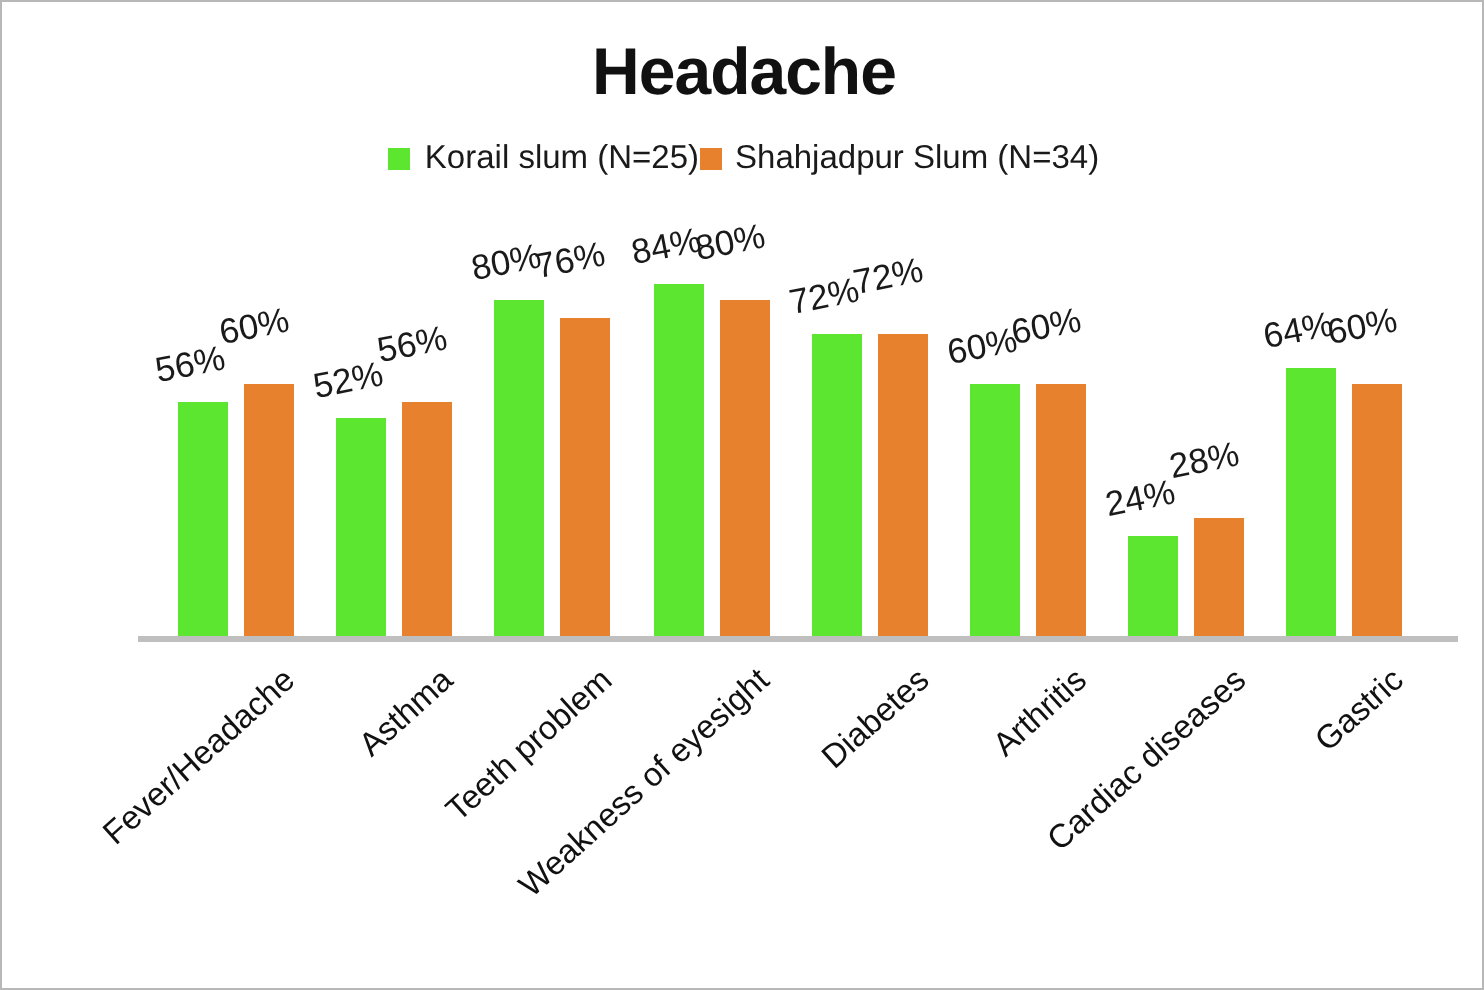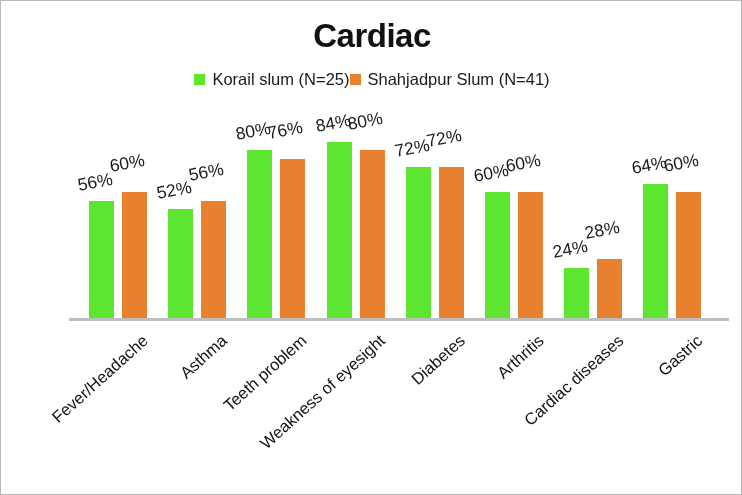--- a/index.html
+++ b/index.html
@@ -113,30 +113,30 @@
     transform-origin: right top;
     text-align: right;
     font-family: "Liberation Sans", sans-serif;
   }
 </style>
 </head>
 <body>
 
 <div id="chart-frame">
 
-  <div id="chart-title">Cardiac</div>
+  <div id="chart-title">Headache</div>
 
   <div id="chart-legend">
     <div class="legend-item">
       <span class="legend-swatch" style="background: rgb(92, 230, 47);"></span>
       <span class="legend-label">Korail slum (N=25)</span>
     </div>
     <div class="legend-item">
       <span class="legend-swatch" style="background: rgb(232, 129, 46);"></span>
-      <span class="legend-label">Shahjadpur Slum (N=41)</span>
+      <span class="legend-label">Shahjadpur Slum (N=34)</span>
     </div>
   </div>
 
   <div id="plot-area">
     <div id="axis-line"></div>
 
   <div class="bar-group" style="left: 88px;">
         <div class="bar bar-a" style="height: 117.32px; background: rgb(92, 230, 47);"></div>
         <div class="bar bar-b" style="height: 125.7px; background: rgb(232, 129, 46);"></div>
       </div>

